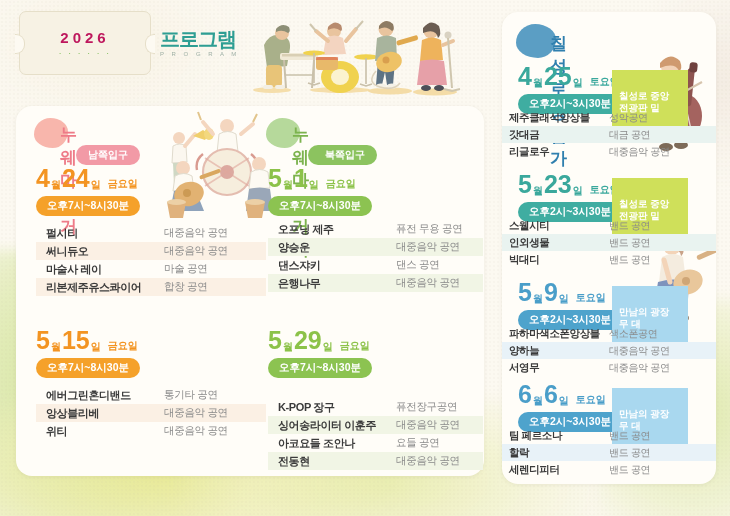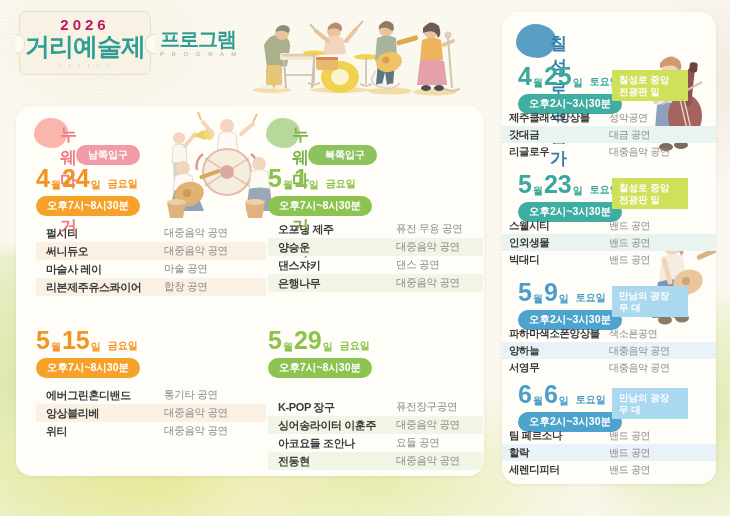--- a/index.html
+++ b/index.html
@@ -109,21 +109,21 @@
   .orange .time-pill{background:#f5a12a;}
   .lime .d-num,.lime .d-unit,.lime .d-dow{color:#8cc249;}
   .lime .time-pill{background:#8cc351;}
   .teal .d-num,.teal .d-unit,.teal .d-dow{color:#3aa89c;}
   .teal .time-pill{background:#3fada1;}
   .sky .d-num,.sky .d-unit,.sky .d-dow{color:#4a9ec9;}
   .sky .time-pill{background:#4ea3cc;}
 
   .venue-badge{
     position:absolute;font-size:9.5px;font-weight:800;line-height:1.22;
-    padding:4px 7px;white-space:pre-line;border-radius:0;
+    padding:20px 7px;white-space:pre-line;border-radius:0;
   }
   .venue-badge.ylw{background:#cfe05a;color:#fff;}
   .venue-badge.sky{background:#a9d8ef;color:#fff;}
 
   
   .acts{position:absolute;width:100%;}
   .act{display:flex;align-items:center;height:18px;padding:0 4px 0 10px;}
   .act .name{font-size:11px;font-weight:800;color:#3b3b3b;letter-spacing:-.4px;}
   .act .kind{font-size:10.5px;color:#8a8a8a;letter-spacing:-.3px;}
   .act.zebra-orange{background:#fbf0e4;}
@@ -148,21 +148,20 @@
   <div class="bg-wash-topleft"></div>
   <div class="bg-wash-topright"></div>
   <div class="bg-wash-left"></div>
   <div class="bg-wash-left2"></div>
   <div class="bg-wash-bottom"></div>
   <div class="bg-wash-right"></div>
   <div class="bg-noise"></div>
 
   <div class="logo">
     <div class="logo-year">2026</div>
-    <div class="logo-main">거리예술제</div>
     <div class="logo-dots">・・・・・・</div>
   </div>
   <div class="logo-sub">
     <div class="k">프로그램</div>
     <span class="e">P R O G R A M</span>
   </div>
 
   <div class="band-illu">
     <svg width="215" height="92" viewBox="0 0 215 92">
 

